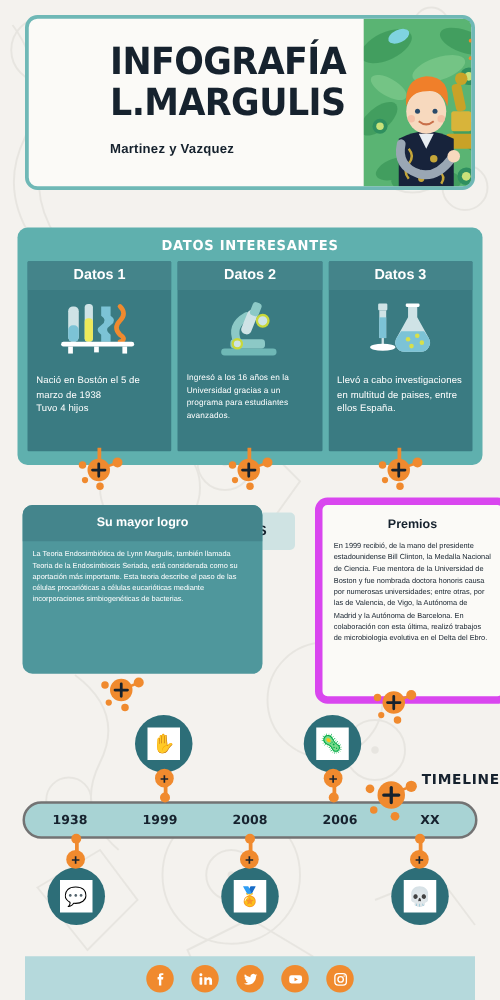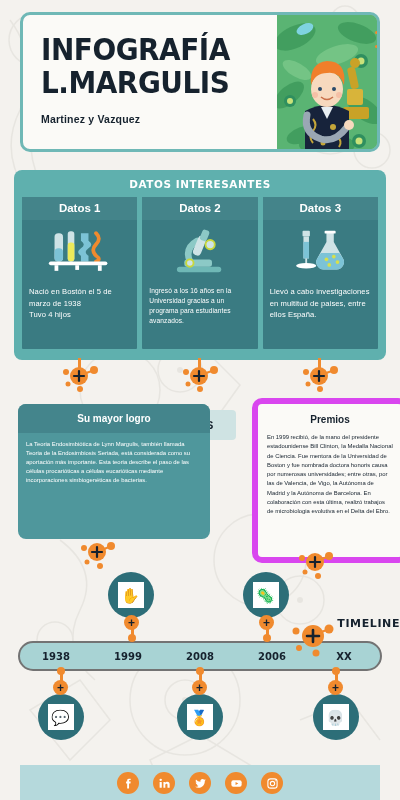--- a/index.html
+++ b/index.html
@@ -10,36 +10,36 @@
   }
   #root{position:relative;width:400px;height:800px;overflow:hidden;}
 
   
   .bg-pattern{position:absolute;inset:0;z-index:0;pointer-events:none;opacity:.5;}
 
   
   .header{
     position:absolute;left:20px;top:12px;width:360px;height:140px;
     background:#fbfaf7;border:3px solid #6fb8b6;border-radius:10px;
-    box-sizing:border-box;display:flex;overflow:hidden;z-index:3;
+    box-sizing:border-box;display:flex;overflow:hidden;z-index:3;padding-left:47px;
   }
   .header-left{flex:1;padding:18px 0 0 18px;box-sizing:border-box;}
   .title-line{
     font-family:"DejaVu Sans", sans-serif;
     font-weight:bold;font-size:30px;line-height:33px;color:#16222e;
     letter-spacing:-0.5px;transform:scaleX(.93);transform-origin:left center;
   }
   .subtitle{margin-top:14px;font-size:10.5px;color:#16222e;font-weight:bold;letter-spacing:.2px;}
   .header-img{width:100px;height:100%;position:relative;overflow:hidden;background:#49a05a;}
 
   .hdr-dash{position:absolute;right:-12px;width:14px;height:3px;background:#f08a2e;border-radius:2px;z-index:4;}
 
   
   .datos-panel{
-    position:absolute;left:14px;top:170px;width:372px;height:190px;
+    position:absolute;left:14px;top:182px;width:372px;height:190px;
     background:#5fb0ae;border-radius:8px;z-index:3;
     padding:4px;box-sizing:border-box;
   }
   .datos-title{
     text-align:center;color:#ffffff;font-weight:bold;font-size:11px;
     letter-spacing:.6px;padding:4px 0 6px;
     font-family:"DejaVu Sans", sans-serif;transform:scaleX(.95);
   }
   .datos-cards{display:flex;gap:5px;padding:0 4px;}
   .dcard{

